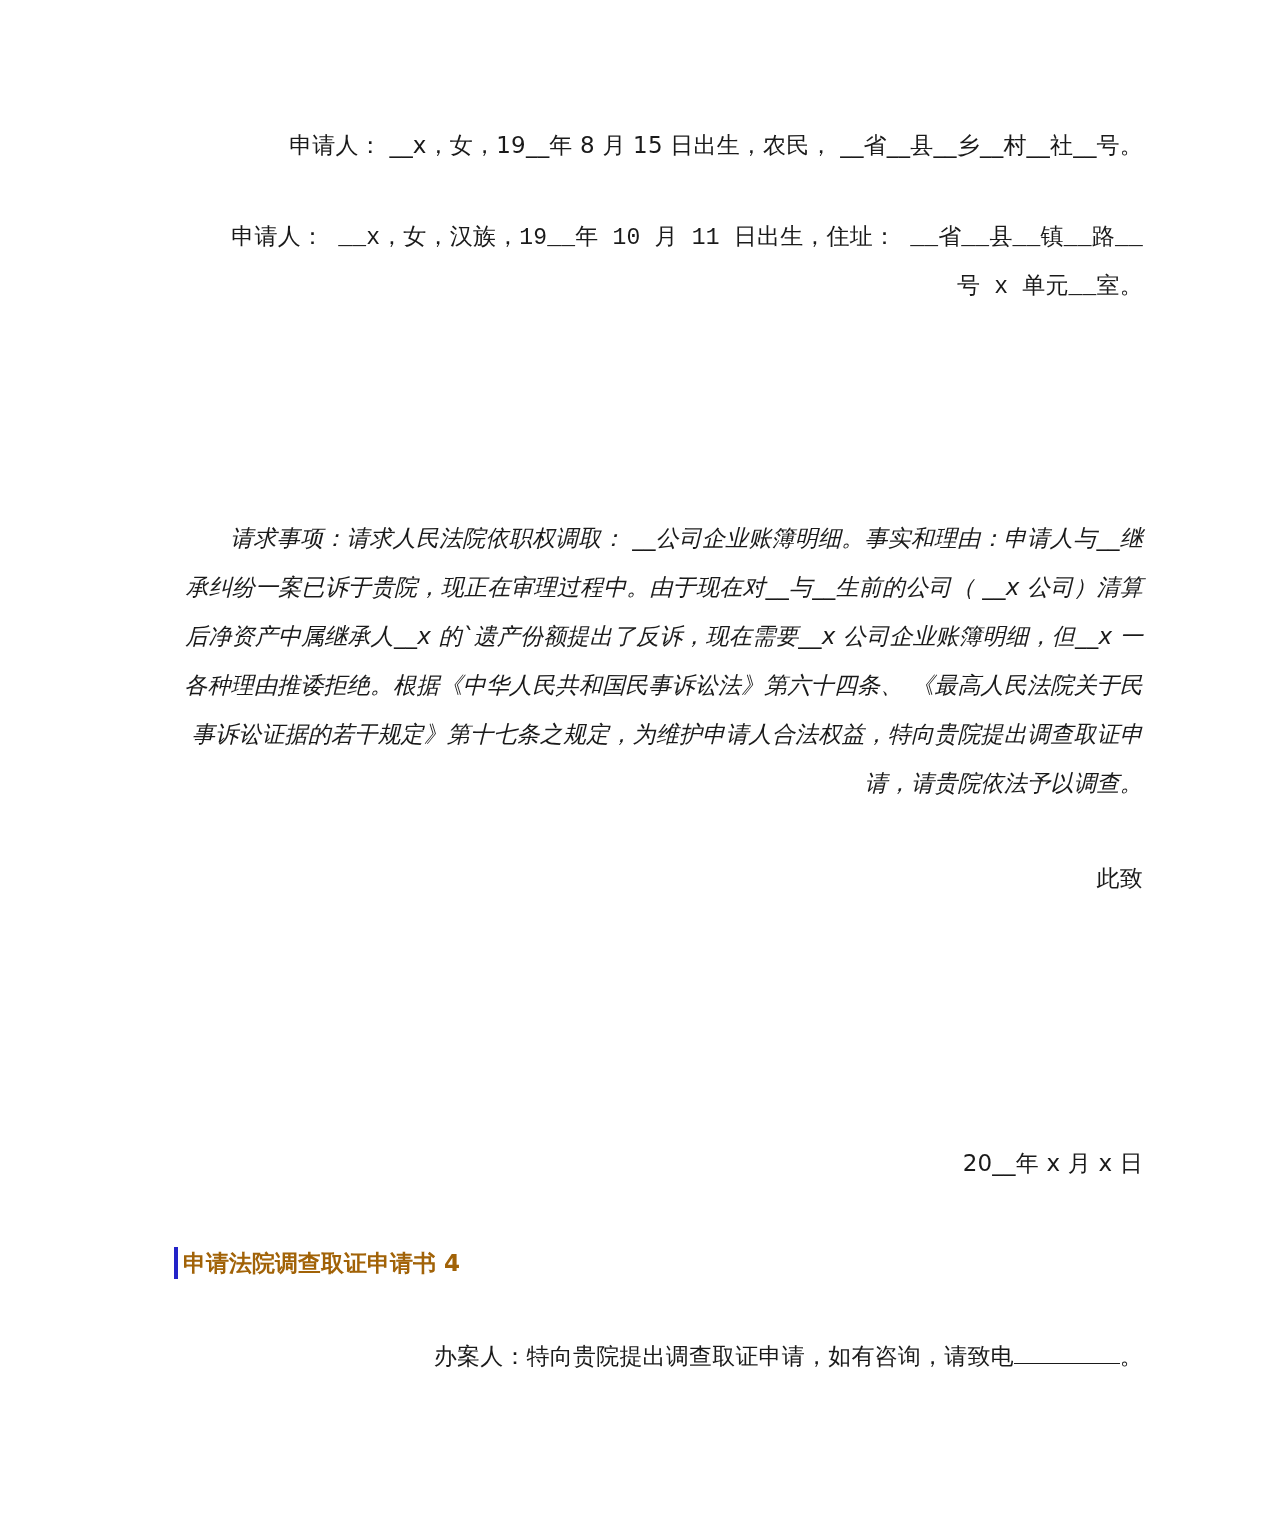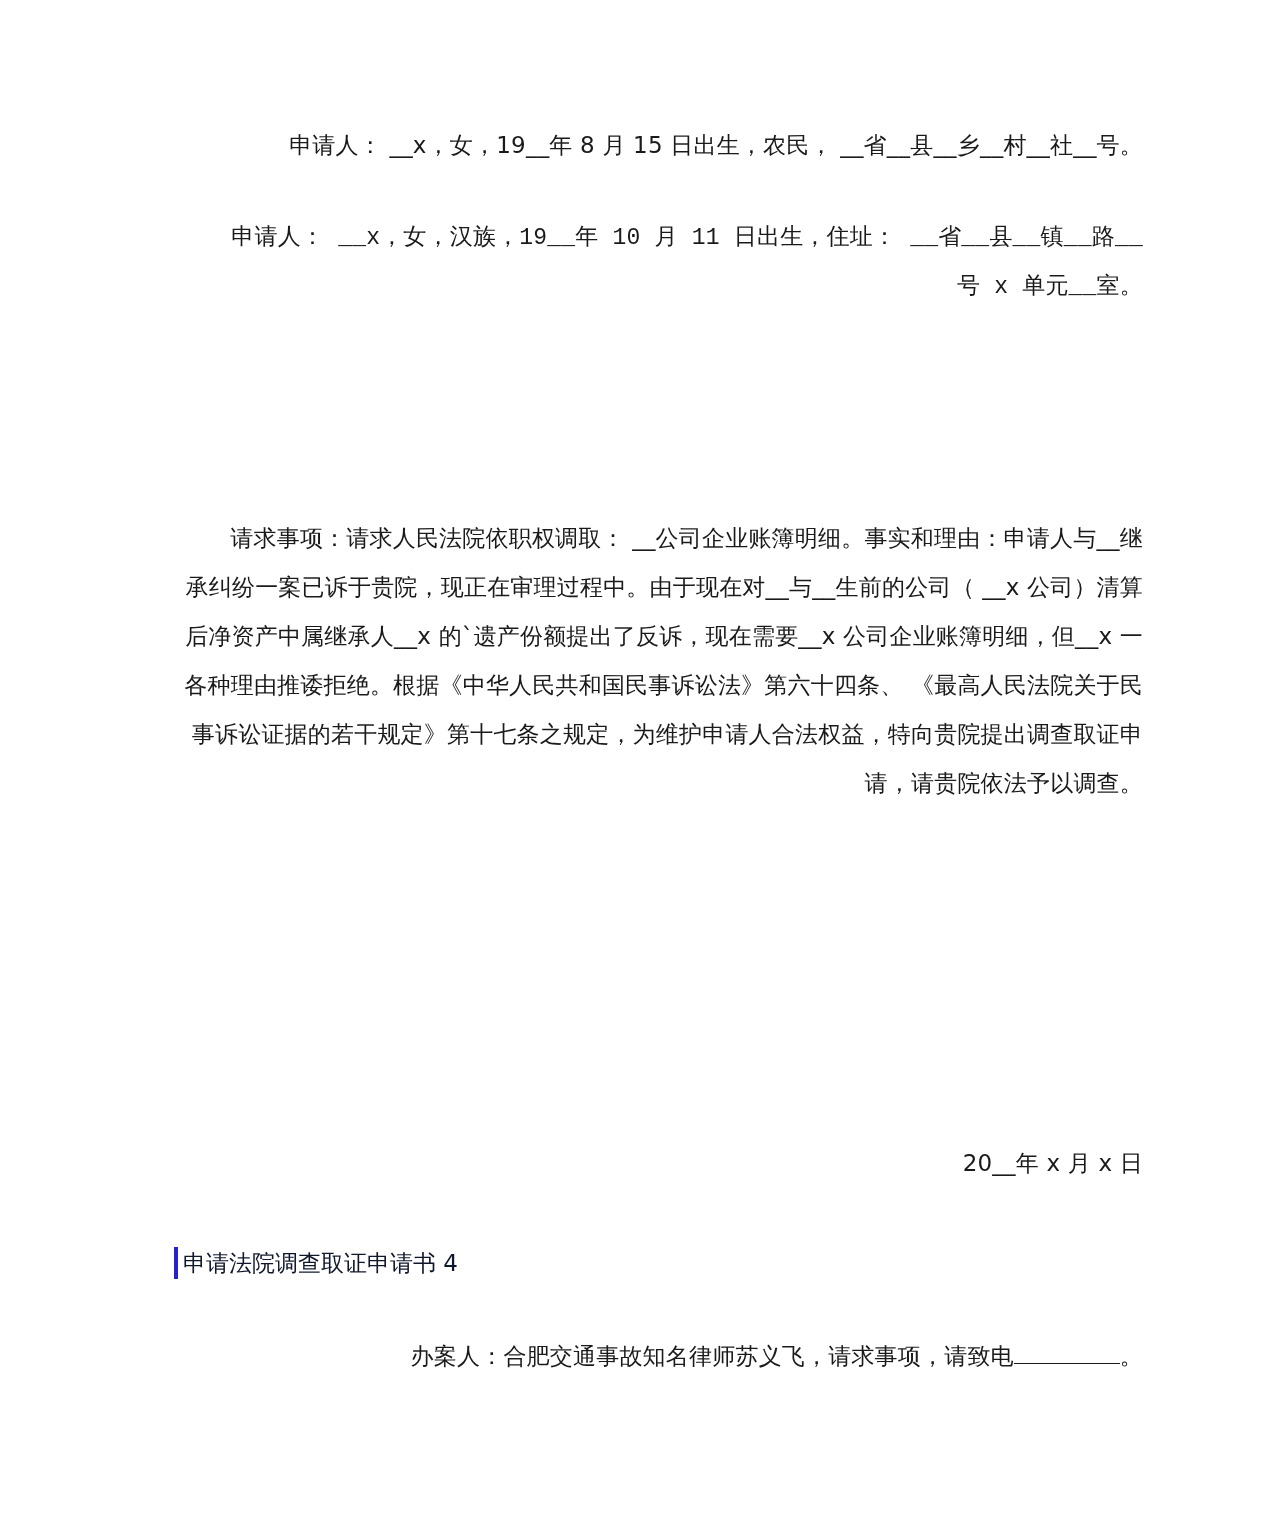--- a/index.html
+++ b/index.html
@@ -47,51 +47,52 @@
       align-items: center;
     }
     .heading-bar {
       width: 4px;
       height: 32px;
       background: #2323c8;
       margin-right: 5px;
     }
     .heading-text {
       font-size: 23px;
-      font-weight: normal;
-      color: #0f172a;
+      font-weight: bold;
+      color: #a16207;
       white-space: nowrap;
     }
     .blank-line {
       display: inline-block;
       width: 106px;
       border-bottom: 1.5px solid #1a1a1a;
       height: 22px;
       vertical-align: baseline;
     }
   </style>
 </head>
 <body>
 
 <div class="page">
 
   <div class="para single" style="top:121px;">申请人： __x，女，19__年 8 月 15 日出生，农民， __省__县__乡__村__社__号。</div>
 
   <div class="para" style="top:214px;font-family:Liberation Mono, monospace;">申请人： __x，女，汉族，19__年 10 月 11 日出生，住址： __省__县__镇__路__号 x 单元__室。</div>
 
 
-  <div class="para" style="top:514px;">请求事项：请求人民法院依职权调取： __公司企业账簿明细。事实和理由：申请人与__继承纠纷一案已诉于贵院，现正在审理过程中。由于现在对__与__生前的公司（ __x 公司）清算后净资产中属继承人__x 的`遗产份额提出了反诉，现在需要__x 公司企业账簿明细，但__x 一各种理由推诿拒绝。根据《中华人民共和国民事诉讼法》第六十四条、 《最高人民法院关于民事诉讼证据的若干规定》第十七条之规定，为维护申请人合法权益，特向贵院提出调查取证申请，请贵院依法予以调查。</div>
+  <div class="para" style="top:514px;font-style:italic;">请求事项：请求人民法院依职权调取： __公司企业账簿明细。事实和理由：申请人与__继承纠纷一案已诉于贵院，现正在审理过程中。由于现在对__与__生前的公司（ __x 公司）清算后净资产中属继承人__x 的`遗产份额提出了反诉，现在需要__x 公司企业账簿明细，但__x 一各种理由推诿拒绝。根据《中华人民共和国民事诉讼法》第六十四条、 《最高人民法院关于民事诉讼证据的若干规定》第十七条之规定，为维护申请人合法权益，特向贵院提出调查取证申请，请贵院依法予以调查。</div>
 
+  <div class="para single" style="top:854px;">此致</div>
 
 
 
   <div class="para single" style="top:1139px;">20__年 x 月 x 日</div>
 
   <div class="heading">
     <div class="heading-bar"></div>
     <div class="heading-text">申请法院调查取证申请书 4</div>
   </div>
 
   <div class="para single" style="top:1332px;">
-    <span>办案人：合肥交通事故知名律师苏义飞，请求事项，请致电</span><span class="blank-line"></span><span>。</span>
+    <span>办案人：特向贵院提出调查取证申请，如有咨询，请致电</span><span class="blank-line"></span><span>。</span>
   </div>
 
 </div>
 
 </body></html>

